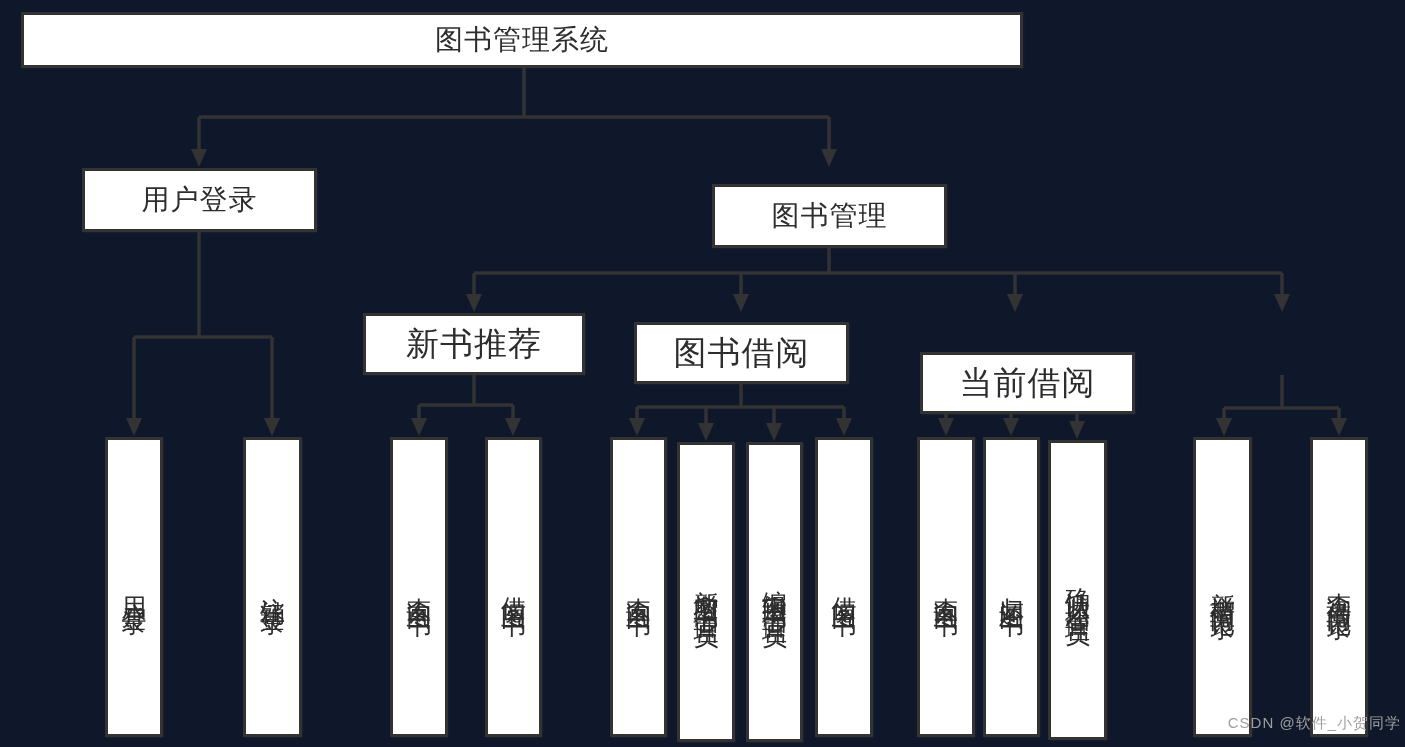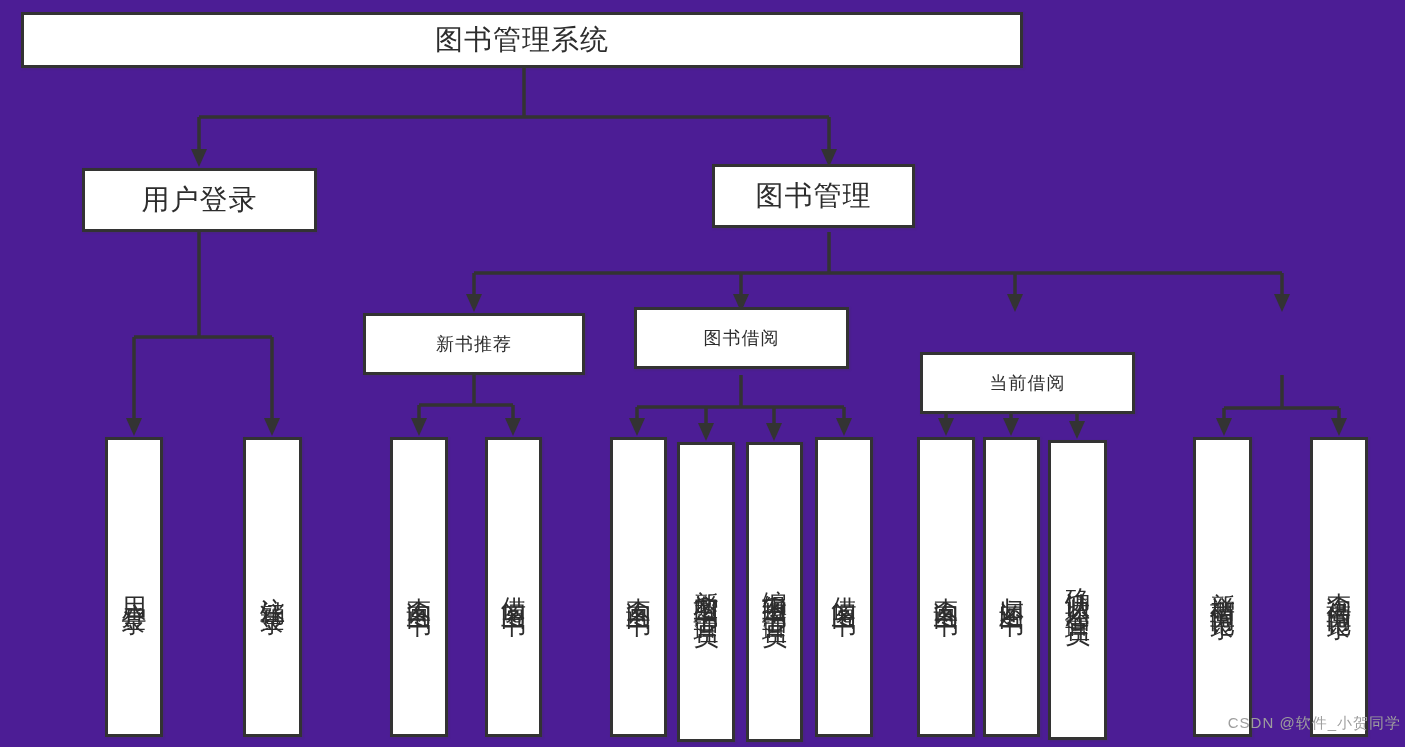--- a/index.html
+++ b/index.html
@@ -5,21 +5,21 @@
   html, body {
     margin: 0;
     padding: 0;
     background: #ffffff;
     font-family: "Liberation Sans", "DejaVu Sans", sans-serif;
   }
   .stage {
     position: relative;
     width: 1405px;
     height: 747px;
-    background: #4c1d95;
+    background: #0f172a;
     overflow: hidden;
   }
   .connectors {
     position: absolute;
     left: 0; top: 0;
     width: 1405px;
     height: 747px;
     pointer-events: none;
   }
   .node {
@@ -29,21 +29,21 @@
     background: #ffffff;
     color: #2d2d2d;
     display: flex;
     align-items: center;
     justify-content: center;
     text-align: center;
     box-shadow: 1px 1px 2px rgba(60,60,60,0.25);
   }
   .node.root  { font-size: 28px; letter-spacing: 1px; }
   .node.lvl2  { font-size: 28px; letter-spacing: 1px; }
-  .node.lvl3  { font-size: 18px; letter-spacing: 1px; }
+  .node.lvl3  { font-size: 33px; letter-spacing: 1px; }
   .node.leaf {
     writing-mode: vertical-rl;
     text-orientation: mixed;
     font-size: 25px;
     letter-spacing: 5px;
     line-height: 1;
   }
   .watermark {
     position: absolute;
     right: 4px;
@@ -99,28 +99,28 @@
     </g>
   </svg>
 
   <div class="node root" style="left:21px; top:12px; width:1002px; height:56px;">
     <span>图书管理系统</span>
   </div>
 
   <div class="node lvl2" style="left:82px; top:168px; width:235px; height:64px;">
     <span>用户登录</span>
   </div>
-  <div class="node lvl2" style="left:712px; top:164px; width:203px; height:64px;">
+  <div class="node lvl2" style="left:712px; top:184px; width:235px; height:64px;">
     <span>图书管理</span>
   </div>
 
   <div class="node lvl3" style="left:363px; top:313px; width:222px; height:62px;">
     <span>新书推荐</span>
   </div>
-  <div class="node lvl3" style="left:634px; top:307px; width:215px; height:62px;">
+  <div class="node lvl3" style="left:634px; top:322px; width:215px; height:62px;">
     <span>图书借阅</span>
   </div>
   <div class="node lvl3" style="left:920px; top:313px; width:215px; height:62px;margin-top:39px;">
     <span>当前借阅</span>
   </div>
 
   <div class="node leaf" style="left:105px; top:437px; width:58px; height:300px;">
     <span>用户登录</span>
   </div>
   <div class="node leaf" style="left:243px; top:437px; width:59px; height:300px;">

